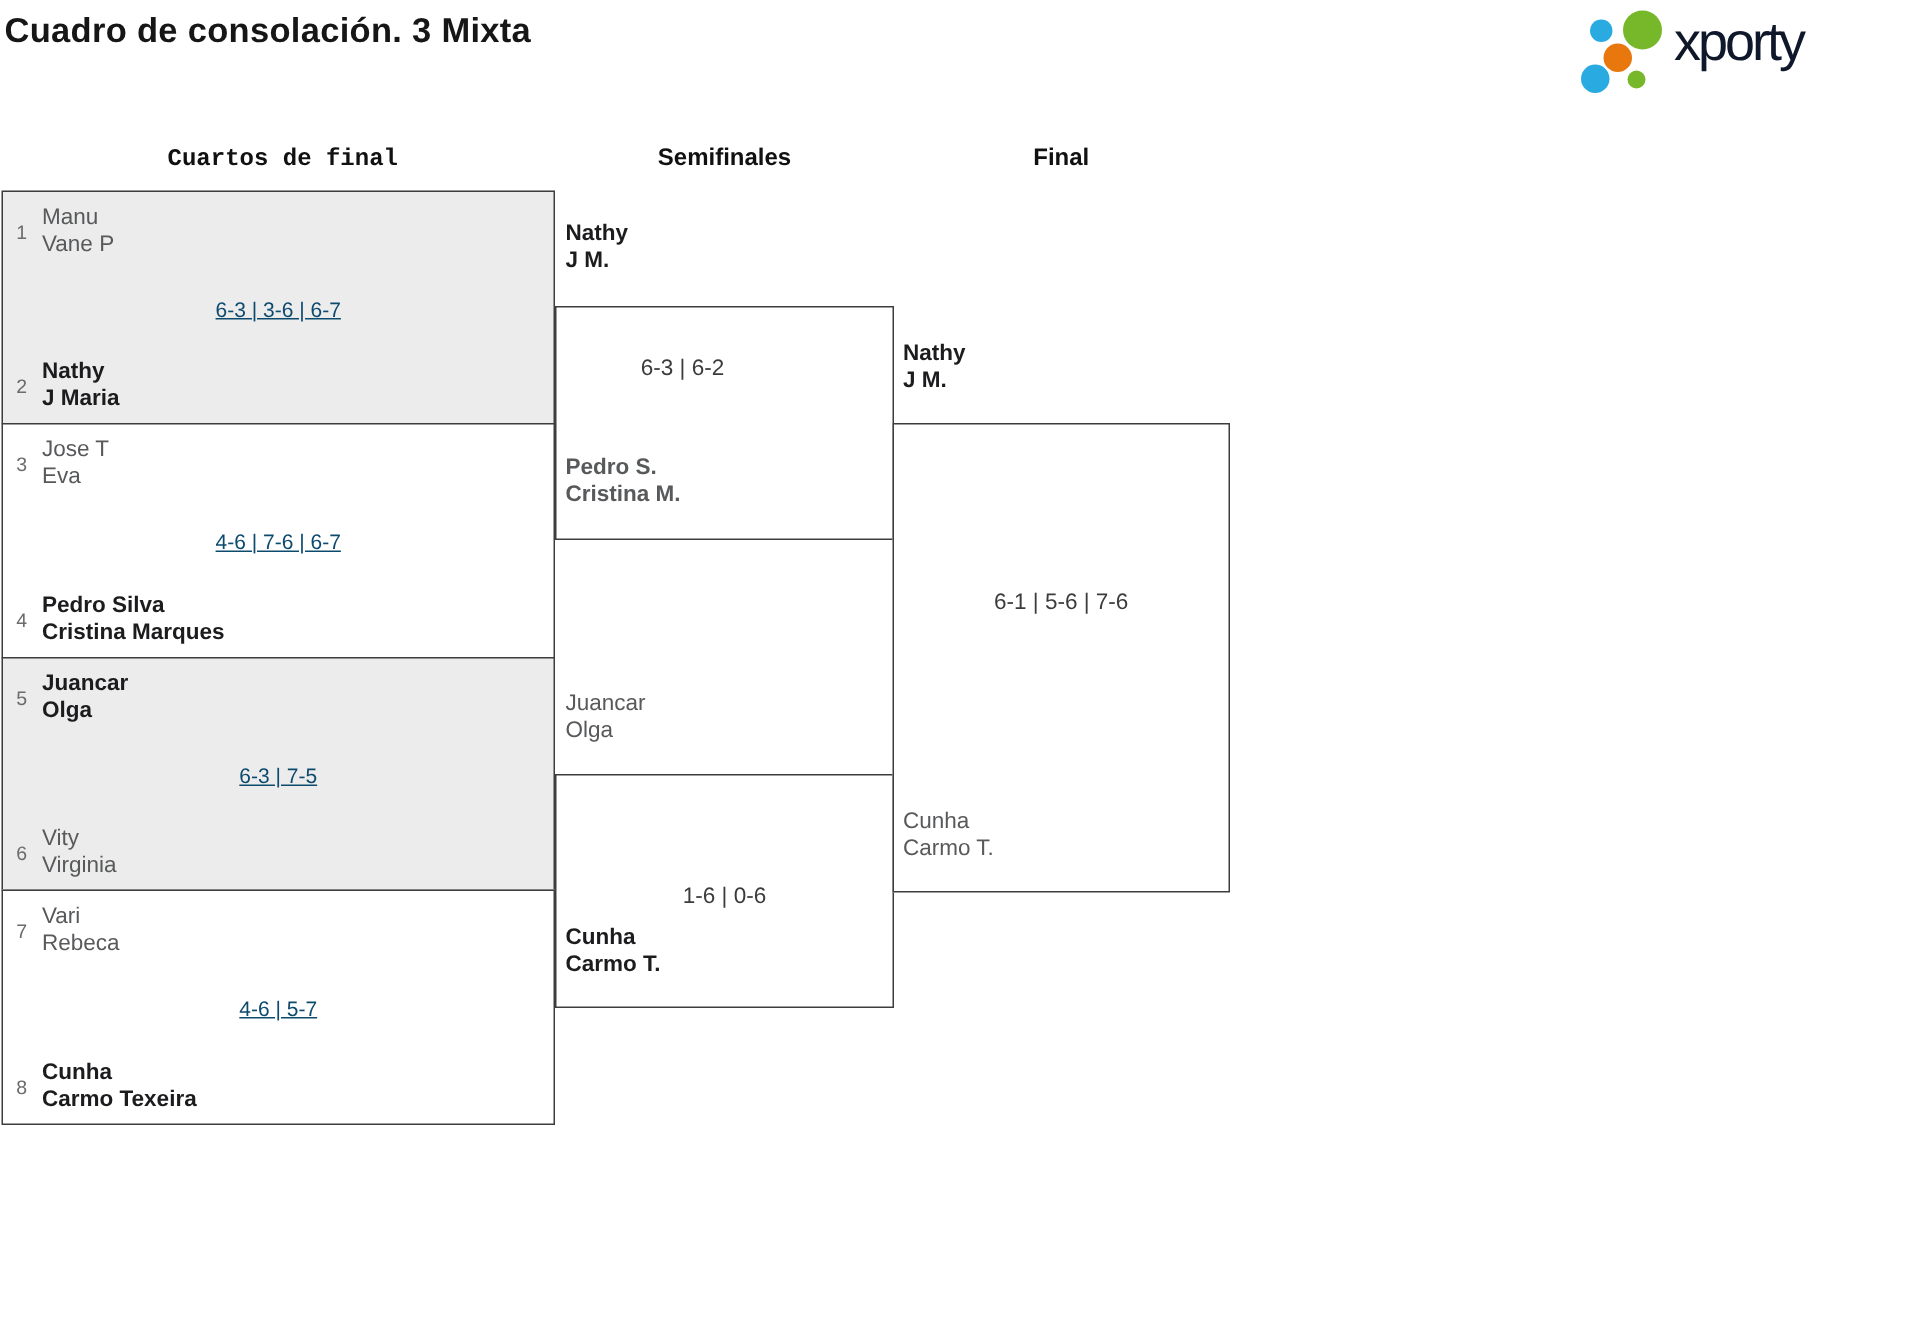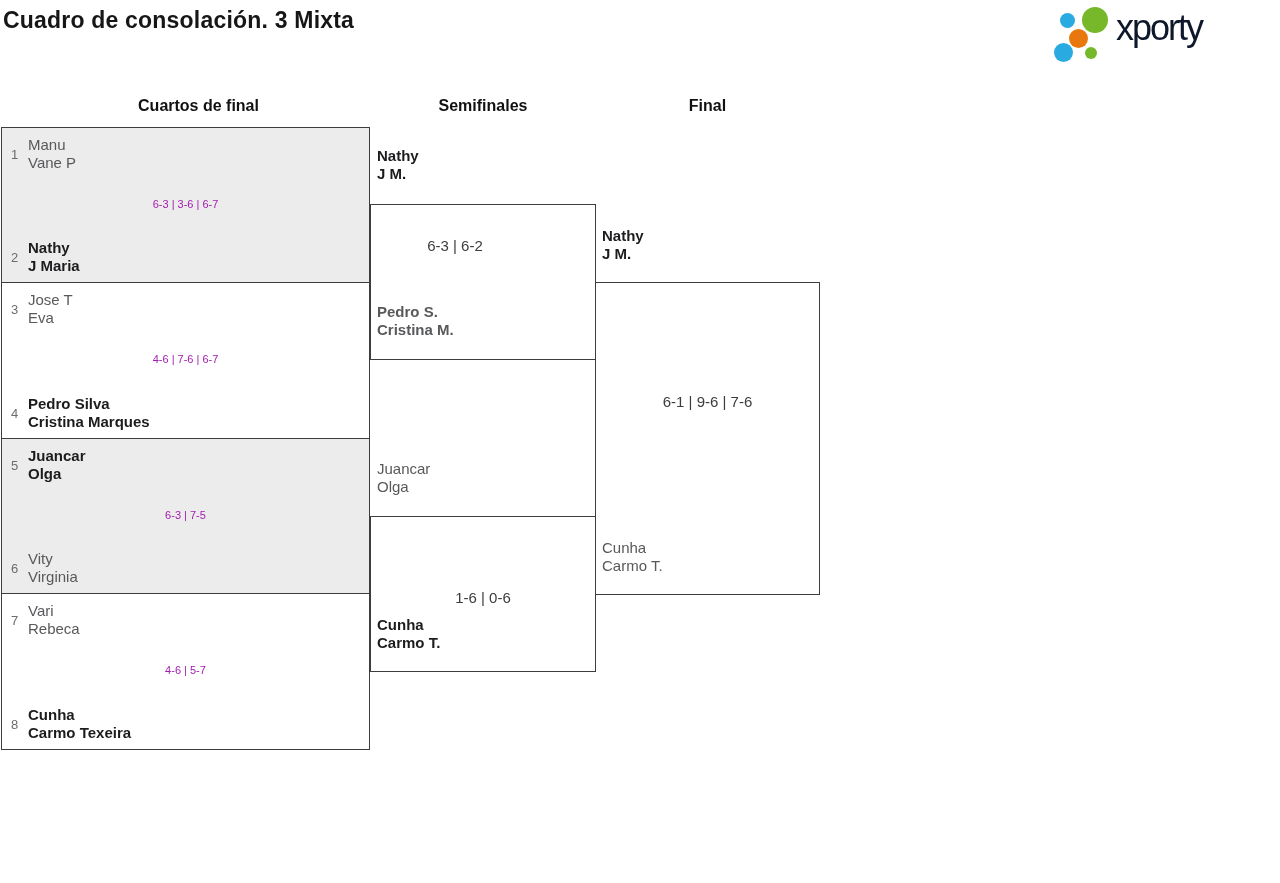--- a/index.html
+++ b/index.html
@@ -17,21 +17,21 @@
   .dot-g1 { left:32px; top:7px;  width:26px; height:26px; background:#76b82a; }
   .dot-o1 { left:19px; top:29px; width:19px; height:19px; background:#e8780d; }
   .dot-b2 { left:4px;  top:43px; width:19px; height:19px; background:#29abe2; }
   .dot-g2 { left:35px; top:47px; width:12px; height:12px; background:#76b82a; }
   .logo-text { position:absolute; left:66px; top:7px; font-size:36px; font-weight:normal;
     color:#0f172a; letter-spacing:-2px; }
 
   
   .round-h { position:absolute; top:97px; font-size:16px; font-weight:bold;
     color:#111; text-align:center; }
-  .rh-1 { left:14px;   width:369px; }
+  .rh-1 { left:4px;   width:369px;font-family:Liberation Mono, monospace; }
   .rh-2 { left:370px; width:226px; }
   .rh-3 { left:595px; width:225px; }
 
   
   .box { position:absolute; border:1px solid #3d3d3f; background:#fff; }
   .shaded { background:#ececec; }
   .qf  { left:1px; width:369px; }
   .qf1 { top:127px; height:156px; }
   .qf2 { top:282px; height:157px; }
   .qf3 { top:438px; height:156px; }
@@ -43,21 +43,21 @@
 
   
   .team { position:absolute; left:6px; display:flex; align-items:center; gap:7px; }
   .team.top { top:8px; }
   .team.bottom { bottom:7px; }
   .seed { color:#6c6c6e; font-size:13px; min-width:13px; text-align:center; }
   .names { font-size:15px; line-height:18px; white-space:nowrap; }
   .loser  { color:#58595b; font-weight:normal; }
   .winner { color:#1c1c1e; font-weight:bold; }
   .score { position:absolute; left:0; width:100%; text-align:center;
-    color:#a21caf; font-size:11px; }
+    color:#0c4a6e; font-size:14px;text-decoration:underline; }
   .qf .score { top:70px; }
 
   
   .label { position:absolute; font-size:15px; line-height:18px; white-space:nowrap; }
   .lab-sf1-top { left:377px; top:147px; }
   .lab-sf1-bot { left:377px; top:303px;font-weight:bold; }
   .lab-sf2-top { left:377px; top:460px; }
   .lab-sf2-bot { left:377px; top:616px; }
   .lab-fin-top { left:602px; top:227px; }
   .lab-fin-bot { left:602px; top:539px; }
@@ -181,19 +181,19 @@
   <div class="fscore sc-sf2">1-6 | 0-6</div>
   <div class="label lab-sf2-bot winner">
     <div>Cunha</div>
     <div>Carmo T.</div>
   </div>
 
   <div class="label lab-fin-top winner">
     <div>Nathy</div>
     <div>J M.</div>
   </div>
-  <div class="fscore sc-fin">6-1 | 9-6 | 7-6</div>
+  <div class="fscore sc-fin">6-1 | 5-6 | 7-6</div>
   <div class="label lab-fin-bot loser">
     <div>Cunha</div>
     <div>Carmo T.</div>
   </div>
 
 </div>
 
 </body></html>

